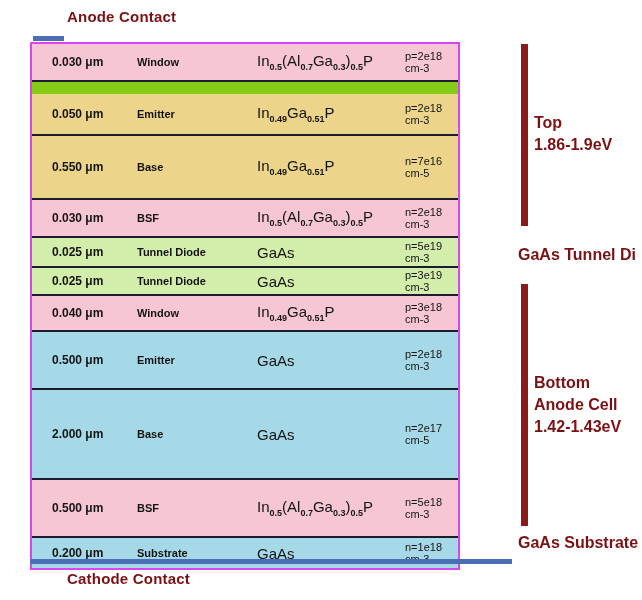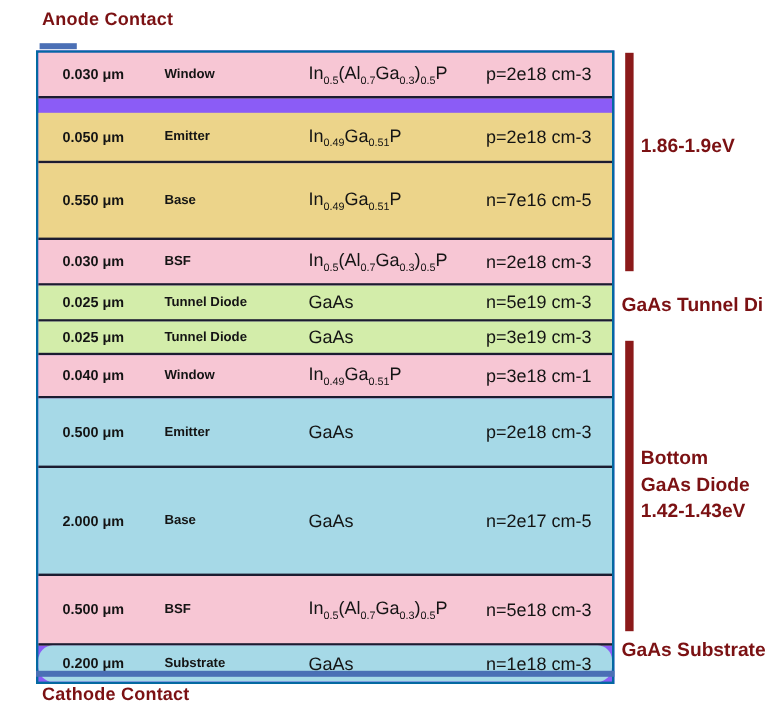--- a/index.html
+++ b/index.html
@@ -10,54 +10,55 @@
     height: 600px;
     background: #ffffff;
     overflow: hidden;
   }
   .contact-label {
     position: absolute;
     color: #7b1113;
     font-size: 15px;
     font-weight: 600;
     letter-spacing: 0.2px;
+    margin-left: 32px;
   }
   .anode-label { left: 35px; top: 8px; }
   .cathode-label { left: 35px; top: 570px; }
   .contact-bar {
     position: absolute;
     background: #4a6fb5;
   }
   .anode-bar { left: 33px; top: 36px; width: 31px; height: 5px; }
   .cathode-bar { left: 30px; top: 559px; width: 482px; height: 5px; }
 
   .layer-stack {
     position: absolute;
     left: 30px;
     top: 42px;
-    width: 482px;
-    border: 2px solid #0369a1;
+    width: 430px;
+    border: 2px solid #d946ef;
     box-sizing: border-box;
-    background: #8b5cf6;
+    background: #84cc16;
   }
   .layer-row {
     display: grid;
     grid-template-columns: 85px 120px 148px 1fr;
     align-items: center;
     padding-left: 20px;
     box-sizing: border-box;
     border-bottom: 2px solid #1c1c30;
     color: #141414;
   }
   .layer-row:last-child { border-bottom: none; }
   .cell-thickness { font-size: 12px; font-weight: 700; }
   .cell-name { font-size: 11px; font-weight: 700; }
   .cell-material { font-size: 15px; }
-  .cell-material sub { font-size: 0.6em; }
-  .cell-doping { font-size: 15px; }
+  .cell-material sub { font-size: 0.6em; font-weight: bold; }
+  .cell-doping { font-size: 11px; }
 
   .bracket-bar {
     position: absolute;
     width: 7px;
     background: #8b1a1a;
   }
   .bracket-top { left: 521px; top: 44px; height: 182px; }
   .bracket-bottom { left: 521px; top: 284px; height: 242px; }
 
   .side-label {
@@ -115,59 +116,60 @@
       <div class="layer-row" style="height: 28px; background: rgb(211, 237, 170);">
     <div class="cell-thickness">0.025 μm</div>
     <div class="cell-name">Tunnel Diode</div>
     <div class="cell-material">GaAs</div>
     <div class="cell-doping">p=3e19 cm-3</div>
   </div>
       <div class="layer-row" style="height: 36px; background: rgb(247, 198, 212);">
     <div class="cell-thickness">0.040 μm</div>
     <div class="cell-name">Window</div>
     <div class="cell-material">In<sub>0.49</sub>Ga<sub>0.51</sub>P</div>
-    <div class="cell-doping">p=3e18 cm-1</div>
+    <div class="cell-doping">p=3e18 cm-3</div>
   </div>
       <div class="layer-row" style="height: 58px; background: rgb(166, 217, 231);">
     <div class="cell-thickness">0.500 μm</div>
     <div class="cell-name">Emitter</div>
     <div class="cell-material">GaAs</div>
     <div class="cell-doping">p=2e18 cm-3</div>
   </div>
       <div class="layer-row" style="height: 90px; background: rgb(166, 217, 231);">
     <div class="cell-thickness">2.000 μm</div>
     <div class="cell-name">Base</div>
     <div class="cell-material">GaAs</div>
     <div class="cell-doping">n=2e17 cm-5</div>
   </div>
       <div class="layer-row" style="height: 58px; background: rgb(247, 198, 212);">
     <div class="cell-thickness">0.500 μm</div>
     <div class="cell-name">BSF</div>
     <div class="cell-material">In<sub>0.5</sub>(Al<sub>0.7</sub>Ga<sub>0.3</sub>)<sub>0.5</sub>P</div>
     <div class="cell-doping">n=5e18 cm-3</div>
   </div>
-      <div class="layer-row" style="height: 30px; background: rgb(166, 217, 231); border-radius: 12px;">
+      <div class="layer-row" style="height: 30px; background: rgb(166, 217, 231);">
     <div class="cell-thickness">0.200 μm</div>
     <div class="cell-name">Substrate</div>
     <div class="cell-material">GaAs</div>
     <div class="cell-doping">n=1e18 cm-3</div>
   </div>
     </div>
 
   <div class="bracket-bar bracket-top"></div>
   <div class="side-label label-top-cell">
+    <div>Top</div>
     <div>1.86-1.9eV</div>
   </div>
 
   <div class="side-label label-tunnel">GaAs Tunnel Di</div>
 
   <div class="bracket-bar bracket-bottom"></div>
   <div class="side-label label-bottom-cell">
     <div>Bottom</div>
-    <div>GaAs  Diode</div>
+    <div>Anode  Cell</div>
     <div>1.42-1.43eV</div>
   </div>
 
   <div class="side-label label-substrate">GaAs Substrate</div>
 
   <div class="contact-bar cathode-bar"></div>
   <div class="contact-label cathode-label">Cathode Contact</div>
 
 </div>
 

